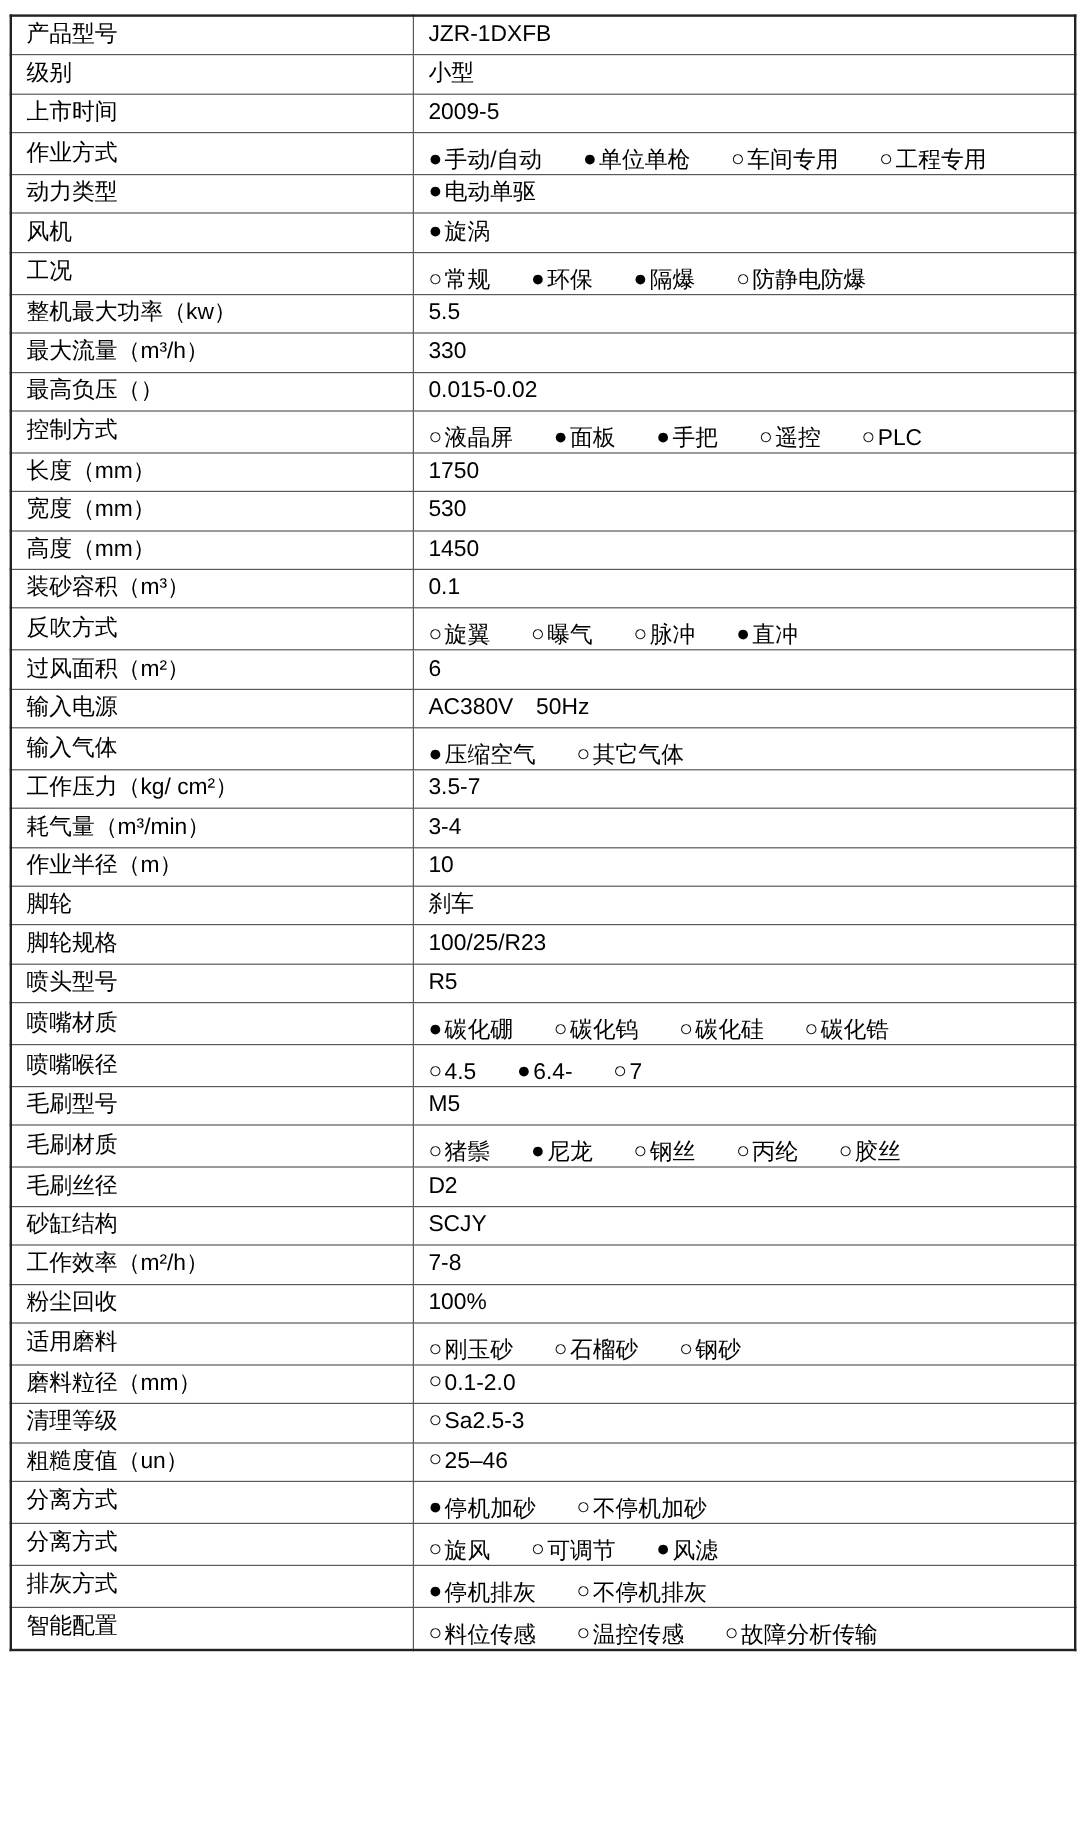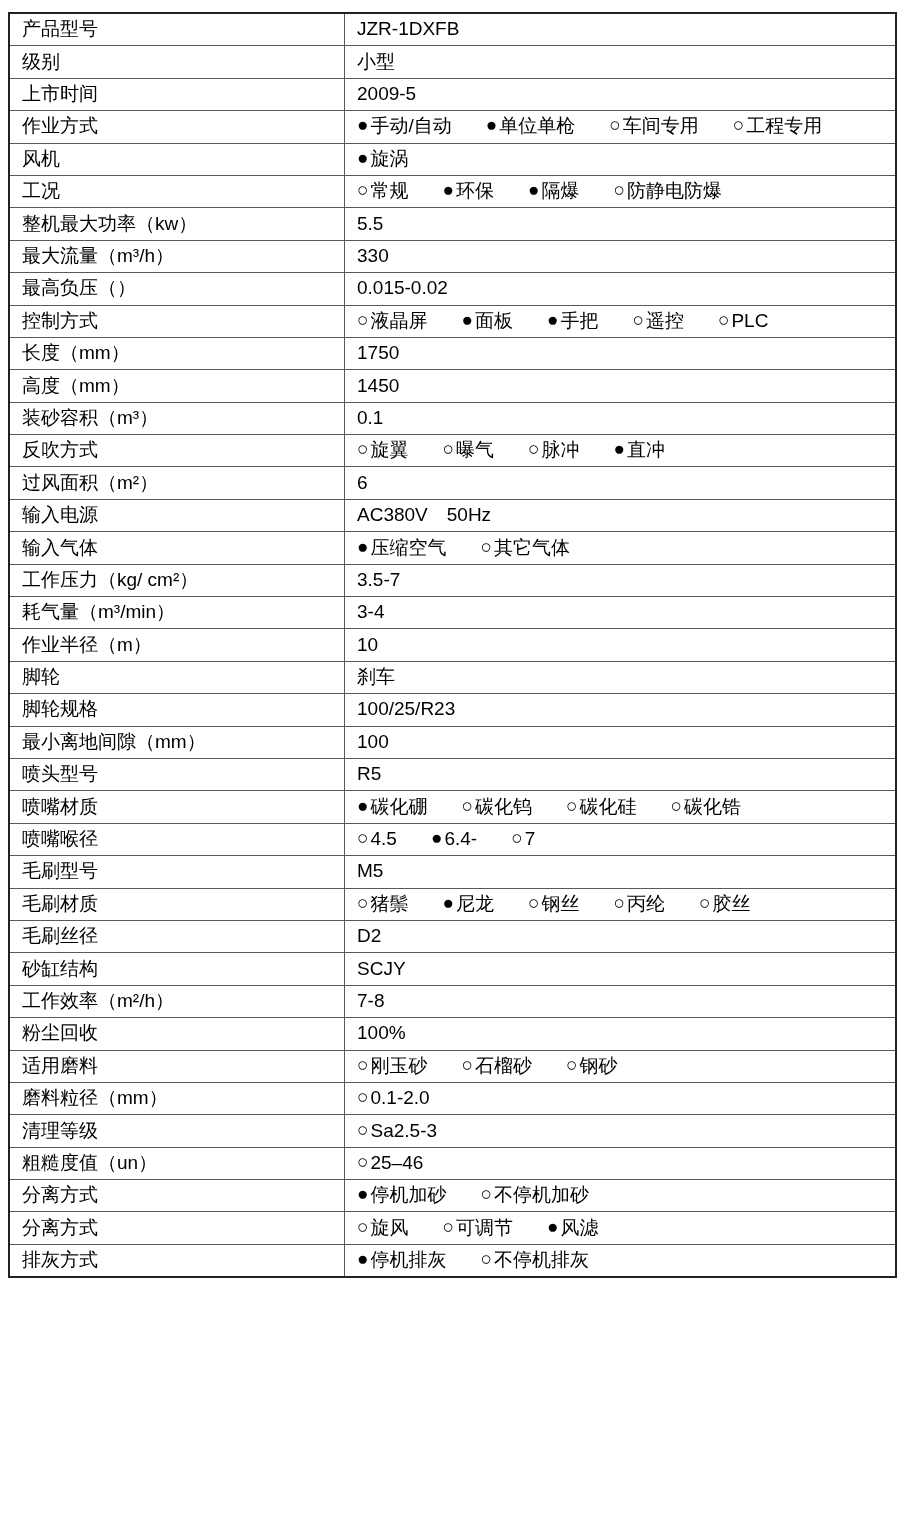--- a/index.html
+++ b/index.html
@@ -40,20 +40,21 @@
   }
   td.value-cell {
     white-space: pre-wrap;
   }
   .opt {
     display: inline-block;
     white-space: nowrap;
   }
   .opt + .opt {
     margin-left: 34px;
+    margin-top: 13px;
   }
   .radio {
     display: inline-block;
     margin-right: 2px;
     transform: translateY(-1px);
   }
 </style>
 </head>
 <body>
 
@@ -70,20 +71,24 @@
         </tr>
         <tr>
           <td class="label-cell">上市时间</td>
           <td class="value-cell">2009-5</td>
         </tr>
         <tr>
           <td class="label-cell">作业方式</td>
           <td class="value-cell"><span class="opt"><span class="radio">●</span><span>手动/自动</span></span><span class="opt"><span class="radio">●</span><span>单位单枪</span></span><span class="opt"><span class="radio">○</span><span>车间专用</span></span><span class="opt"><span class="radio">○</span><span>工程专用</span></span></td>
         </tr>
         <tr>
+          <td class="label-cell">动力类型</td>
+          <td class="value-cell"><span class="opt"><span class="radio">●</span><span>电动单驱</span></span></td>
+        </tr>
+        <tr>
           <td class="label-cell">风机</td>
           <td class="value-cell"><span class="opt"><span class="radio">●</span><span>旋涡</span></span></td>
         </tr>
         <tr>
           <td class="label-cell">工况</td>
           <td class="value-cell"><span class="opt"><span class="radio">○</span><span>常规</span></span><span class="opt"><span class="radio">●</span><span>环保</span></span><span class="opt"><span class="radio">●</span><span>隔爆</span></span><span class="opt"><span class="radio">○</span><span>防静电防爆</span></span></td>
         </tr>
         <tr>
           <td class="label-cell">整机最大功率（kw）</td>
           <td class="value-cell">5.5</td>
@@ -98,20 +103,24 @@
         </tr>
         <tr>
           <td class="label-cell">控制方式</td>
           <td class="value-cell"><span class="opt"><span class="radio">○</span><span>液晶屏</span></span><span class="opt"><span class="radio">●</span><span>面板</span></span><span class="opt"><span class="radio">●</span><span>手把</span></span><span class="opt"><span class="radio">○</span><span>遥控</span></span><span class="opt"><span class="radio">○</span><span>PLC</span></span></td>
         </tr>
         <tr>
           <td class="label-cell">长度（mm）</td>
           <td class="value-cell">1750</td>
         </tr>
         <tr>
+          <td class="label-cell">宽度（mm）</td>
+          <td class="value-cell">530</td>
+        </tr>
+        <tr>
           <td class="label-cell">高度（mm）</td>
           <td class="value-cell">1450</td>
         </tr>
         <tr>
           <td class="label-cell">装砂容积（m³）</td>
           <td class="value-cell">0.1</td>
         </tr>
         <tr>
           <td class="label-cell">反吹方式</td>
           <td class="value-cell"><span class="opt"><span class="radio">○</span><span>旋翼</span></span><span class="opt"><span class="radio">○</span><span>曝气</span></span><span class="opt"><span class="radio">○</span><span>脉冲</span></span><span class="opt"><span class="radio">●</span><span>直冲</span></span></td>
@@ -142,24 +151,20 @@
         </tr>
         <tr>
           <td class="label-cell">脚轮</td>
           <td class="value-cell">刹车</td>
         </tr>
         <tr>
           <td class="label-cell">脚轮规格</td>
           <td class="value-cell">100/25/R23</td>
         </tr>
         <tr>
-          <td class="label-cell">最小离地间隙（mm）</td>
-          <td class="value-cell">100</td>
-        </tr>
-        <tr>
           <td class="label-cell">喷头型号</td>
           <td class="value-cell">R5</td>
         </tr>
         <tr>
           <td class="label-cell">喷嘴材质</td>
           <td class="value-cell"><span class="opt"><span class="radio">●</span><span>碳化硼</span></span><span class="opt"><span class="radio">○</span><span>碳化钨</span></span><span class="opt"><span class="radio">○</span><span>碳化硅</span></span><span class="opt"><span class="radio">○</span><span>碳化锆</span></span></td>
         </tr>
         <tr>
           <td class="label-cell">喷嘴喉径</td>
           <td class="value-cell"><span class="opt"><span class="radio">○</span><span>4.5</span></span><span class="opt"><span class="radio">●</span><span>6.4-</span></span><span class="opt"><span class="radio">○</span><span>7</span></span></td>
@@ -208,16 +213,20 @@
           <td class="label-cell">分离方式</td>
           <td class="value-cell"><span class="opt"><span class="radio">●</span><span>停机加砂</span></span><span class="opt"><span class="radio">○</span><span>不停机加砂</span></span></td>
         </tr>
         <tr>
           <td class="label-cell">分离方式</td>
           <td class="value-cell"><span class="opt"><span class="radio">○</span><span>旋风</span></span><span class="opt"><span class="radio">○</span><span>可调节</span></span><span class="opt"><span class="radio">●</span><span>风滤</span></span></td>
         </tr>
         <tr>
           <td class="label-cell">排灰方式</td>
           <td class="value-cell"><span class="opt"><span class="radio">●</span><span>停机排灰</span></span><span class="opt"><span class="radio">○</span><span>不停机排灰</span></span></td>
+        </tr>
+        <tr>
+          <td class="label-cell">智能配置</td>
+          <td class="value-cell"><span class="opt"><span class="radio">○</span><span>料位传感</span></span><span class="opt"><span class="radio">○</span><span>温控传感</span></span><span class="opt"><span class="radio">○</span><span>故障分析传输</span></span></td>
         </tr>
       </tbody>
   </table>
 </div>
 
 </body></html>

